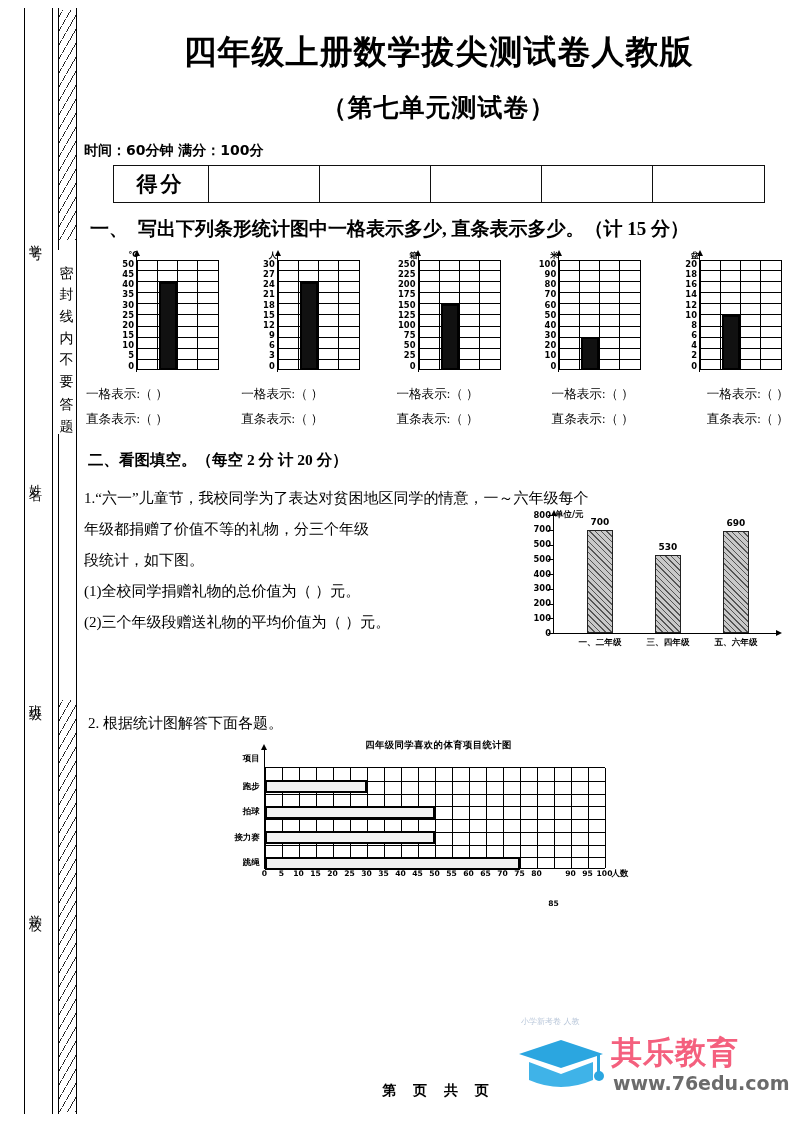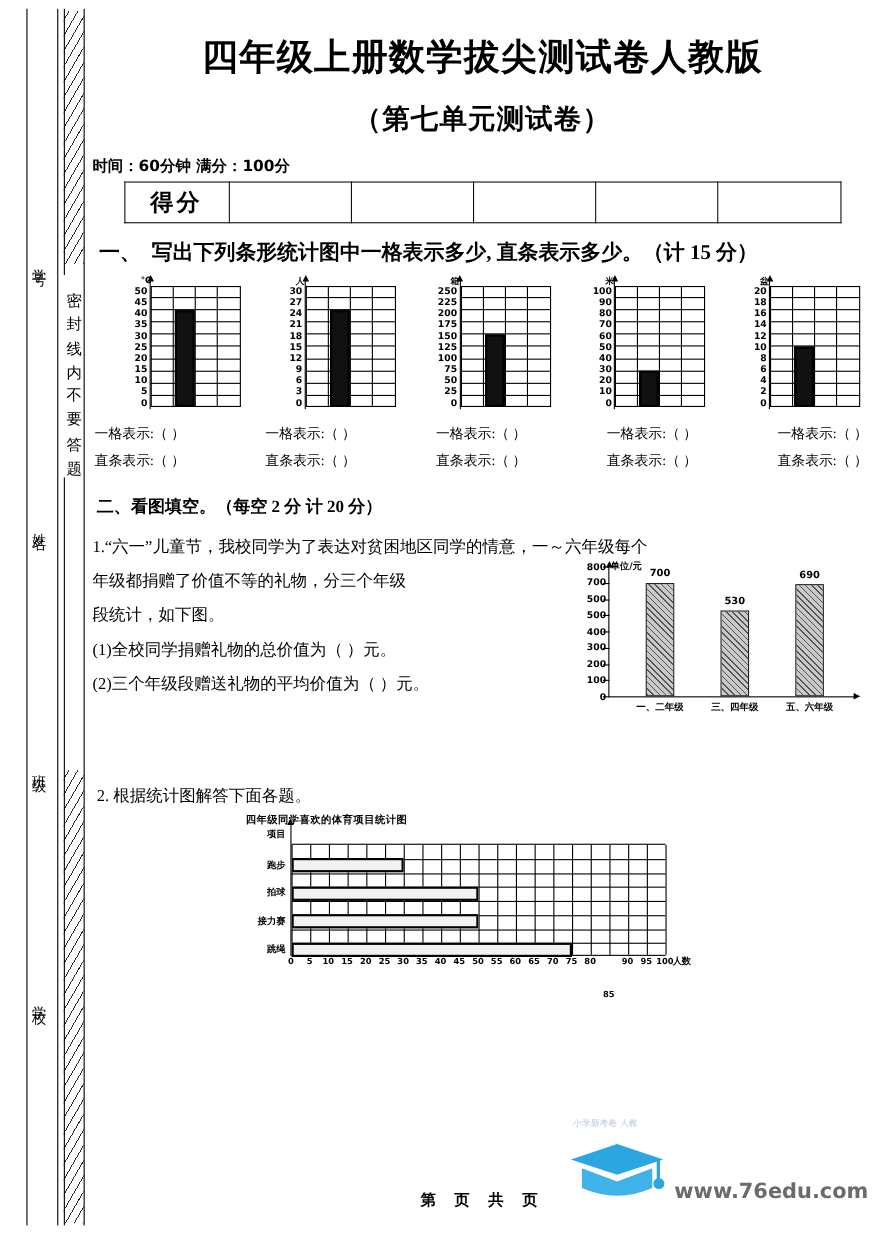--- a/index.html
+++ b/index.html
@@ -177,21 +177,21 @@
   .donation .dcat{
     position:absolute;top:126px;font-size:8.6px;font-weight:bold;
     text-align:center;width:62px;white-space:nowrap;
     font-family:"DejaVu Sans","Liberation Sans",sans-serif;
   }
 
   
   .q2head{margin:16px 4px 0 4px;font-size:15px;}
   .hchart{position:relative;margin:6px auto 0 auto;width:430px;height:148px;}
   .hchart .ctitle{
-    text-align:left;font-size:9.4px;font-weight:bold;margin:0 0 5px 0;
+    text-align:center;font-size:9.4px;font-weight:bold;margin:0 0 5px 0;
     font-family:"DejaVu Sans","Liberation Sans",sans-serif;
     letter-spacing:.4px;
   }
   .hchart .catcol{
     position:absolute;left:0;top:14px;width:38px;height:116px;
   }
   .hchart .cat{
     position:absolute;right:2px;font-size:8.4px;font-weight:bold;
     white-space:nowrap;font-family:"DejaVu Sans","Liberation Sans",sans-serif;
   }
@@ -606,17 +606,18 @@
     <div class="footer">第 页 共 页</div>
 
     <div class="logo">
       <div class="wm">小学新考卷 人教</div>
       <svg class="cap" viewBox="0 0 92 54">
         <path d="M4 16 L46 2 L88 16 L46 30 Z" fill="#2ba6e0"></path>
         <path d="M14 24 L14 42 Q46 56 78 42 L78 24 L46 36 Z" fill="#3fb3e8"></path>
         <circle cx="84" cy="38" r="5" fill="#2ba6e0"></circle>
         <rect x="82" y="16" width="3" height="22" fill="#2ba6e0"></rect>
       </svg>
+      <div class="brand">其乐教育</div>
       <div class="url">www.76edu.com</div>
     </div>
 
   </div>
 </div>
 
 </body></html>

